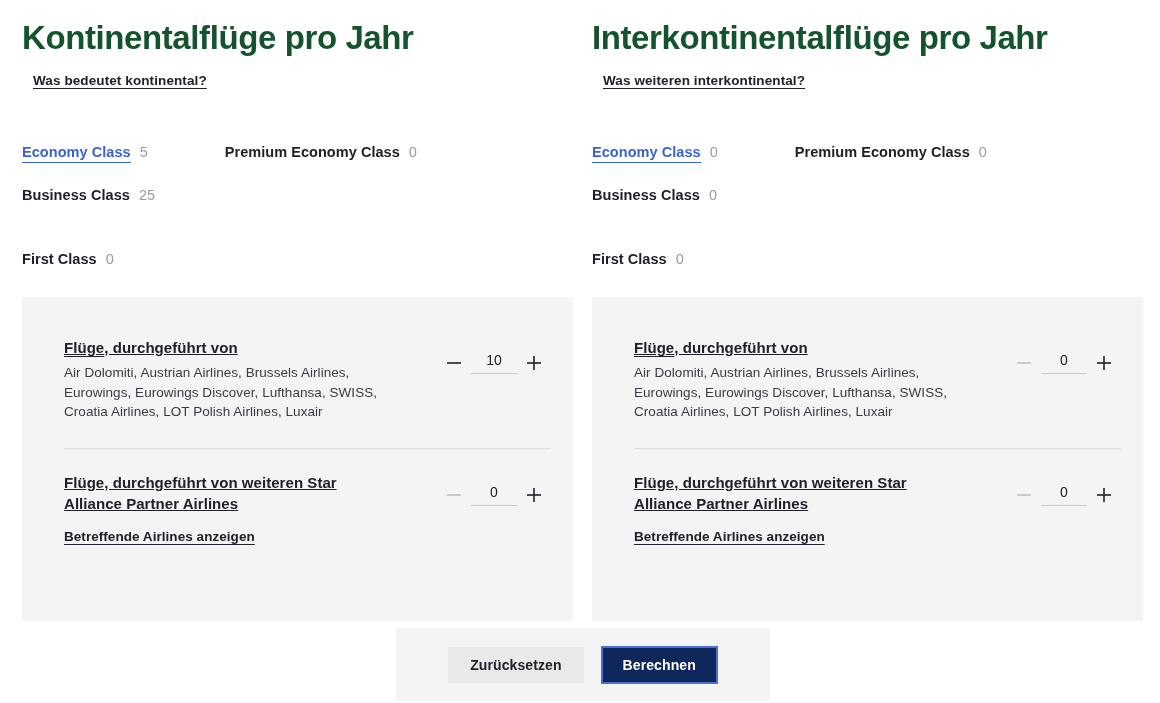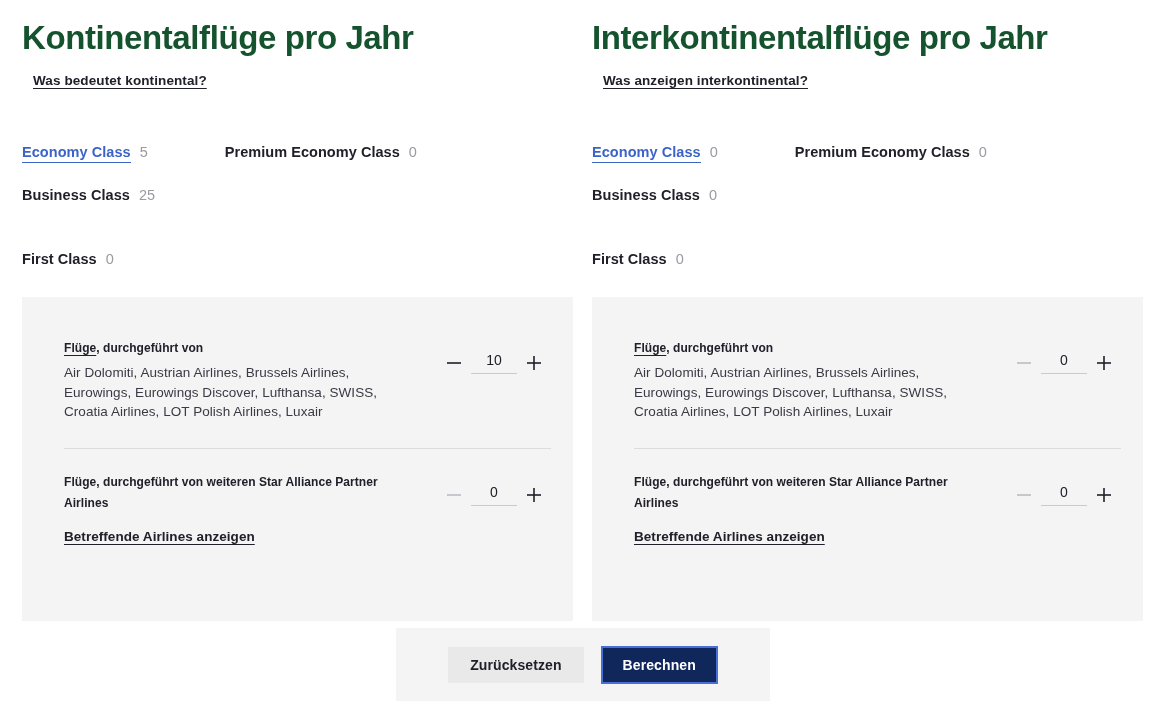--- a/index.html
+++ b/index.html
@@ -114,26 +114,27 @@
     display: flex;
     align-items: flex-start;
     padding: 0 22px 0 42px;
   }
   .card-section.top { padding-top: 41px; }
   .card-section.bottom { padding-top: 23px; }
 
   .sec-text { width: 330px; }
 
   .sec-heading {
-    font-size: 12px;
+    font-size: 15px;
     font-weight: bold;
     color: #20202a;
     line-height: 20px;
     margin: 0 0 5px 0;
     letter-spacing: 0.05px;
+    text-decoration: underline;
   }
   .sec-heading .u {
     text-decoration: underline;
     text-underline-offset: 3px;
     text-decoration-thickness: 1px;
     cursor: pointer;
   }
   .sec-body {
     font-size: 13.5px;
     color: #3a3a44;
@@ -315,21 +316,21 @@
         </div>
 
       </div>
     </div>
 
     <div class="column right">
 
       <h1 class="col-title">Interkontinentalflüge pro Jahr</h1>
 
       <div class="info-link-wrap">
-        <span class="info-link">Was anzeigen interkontinental?</span>
+        <span class="info-link">Was weiteren interkontinental?</span>
       </div>
 
       <div class="tabs">
         <div class="tab active">
           <span class="tab-label">Economy Class</span>
           <span class="tab-count">0</span>
         </div>
         <div class="tab">
           <span class="tab-label">Premium Economy Class</span>
           <span class="tab-count">0</span>

